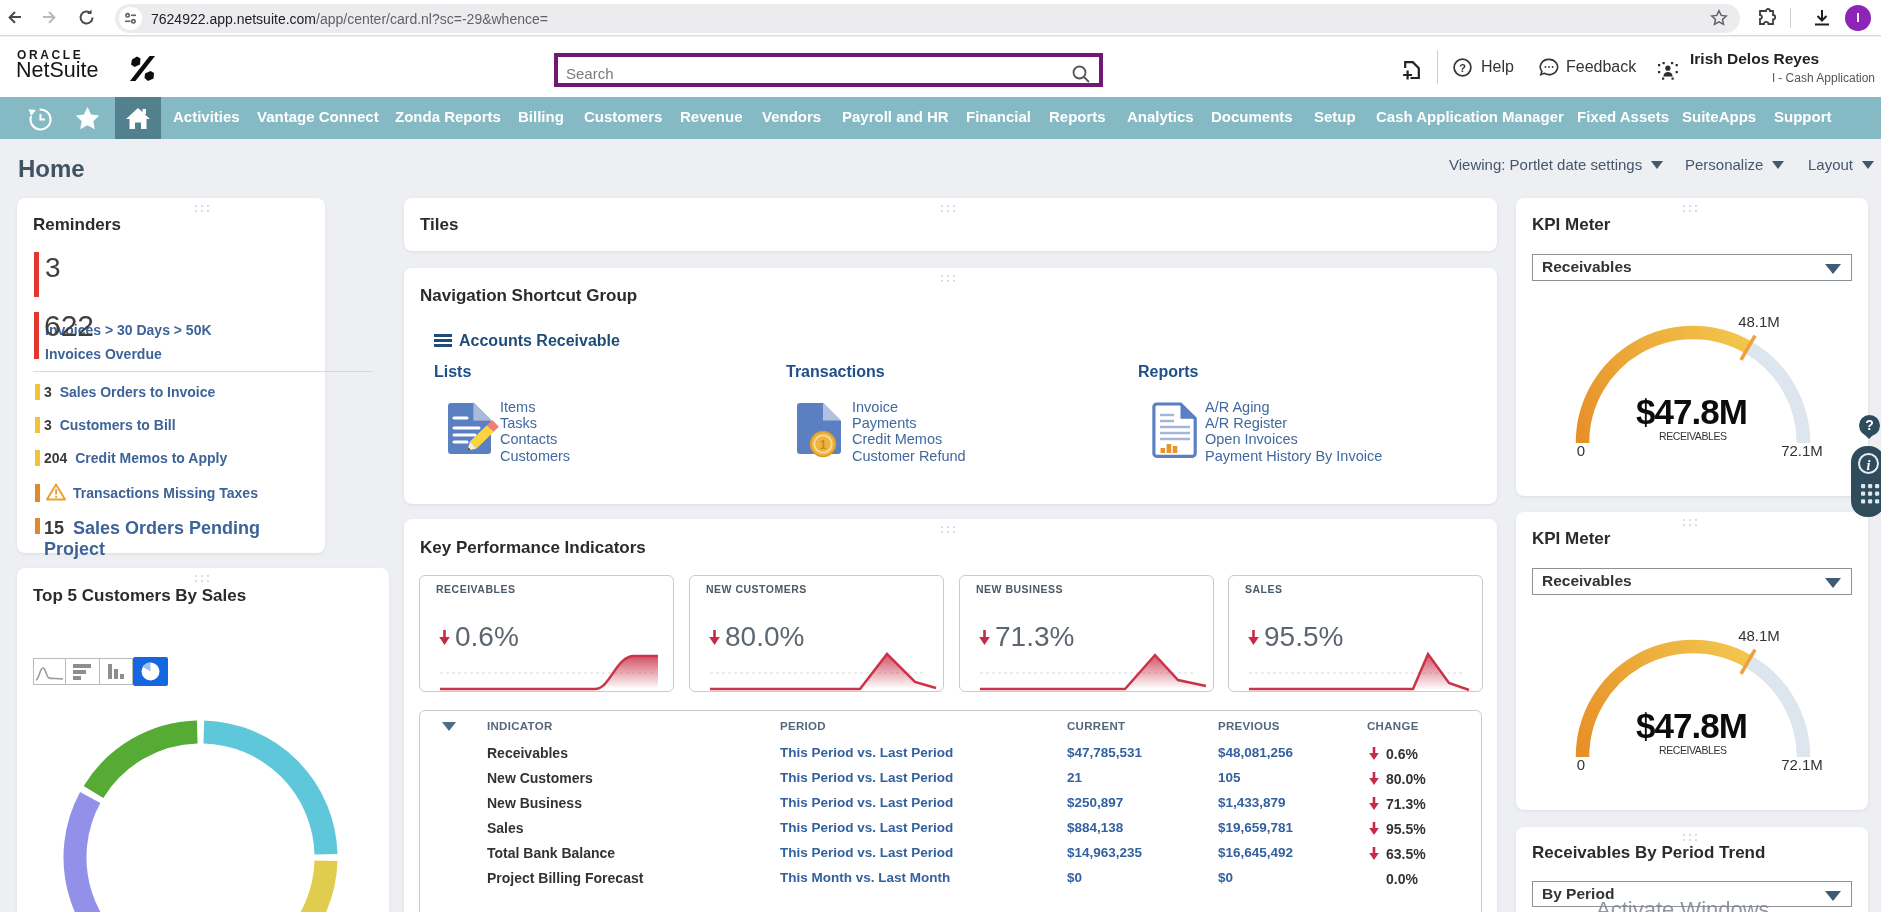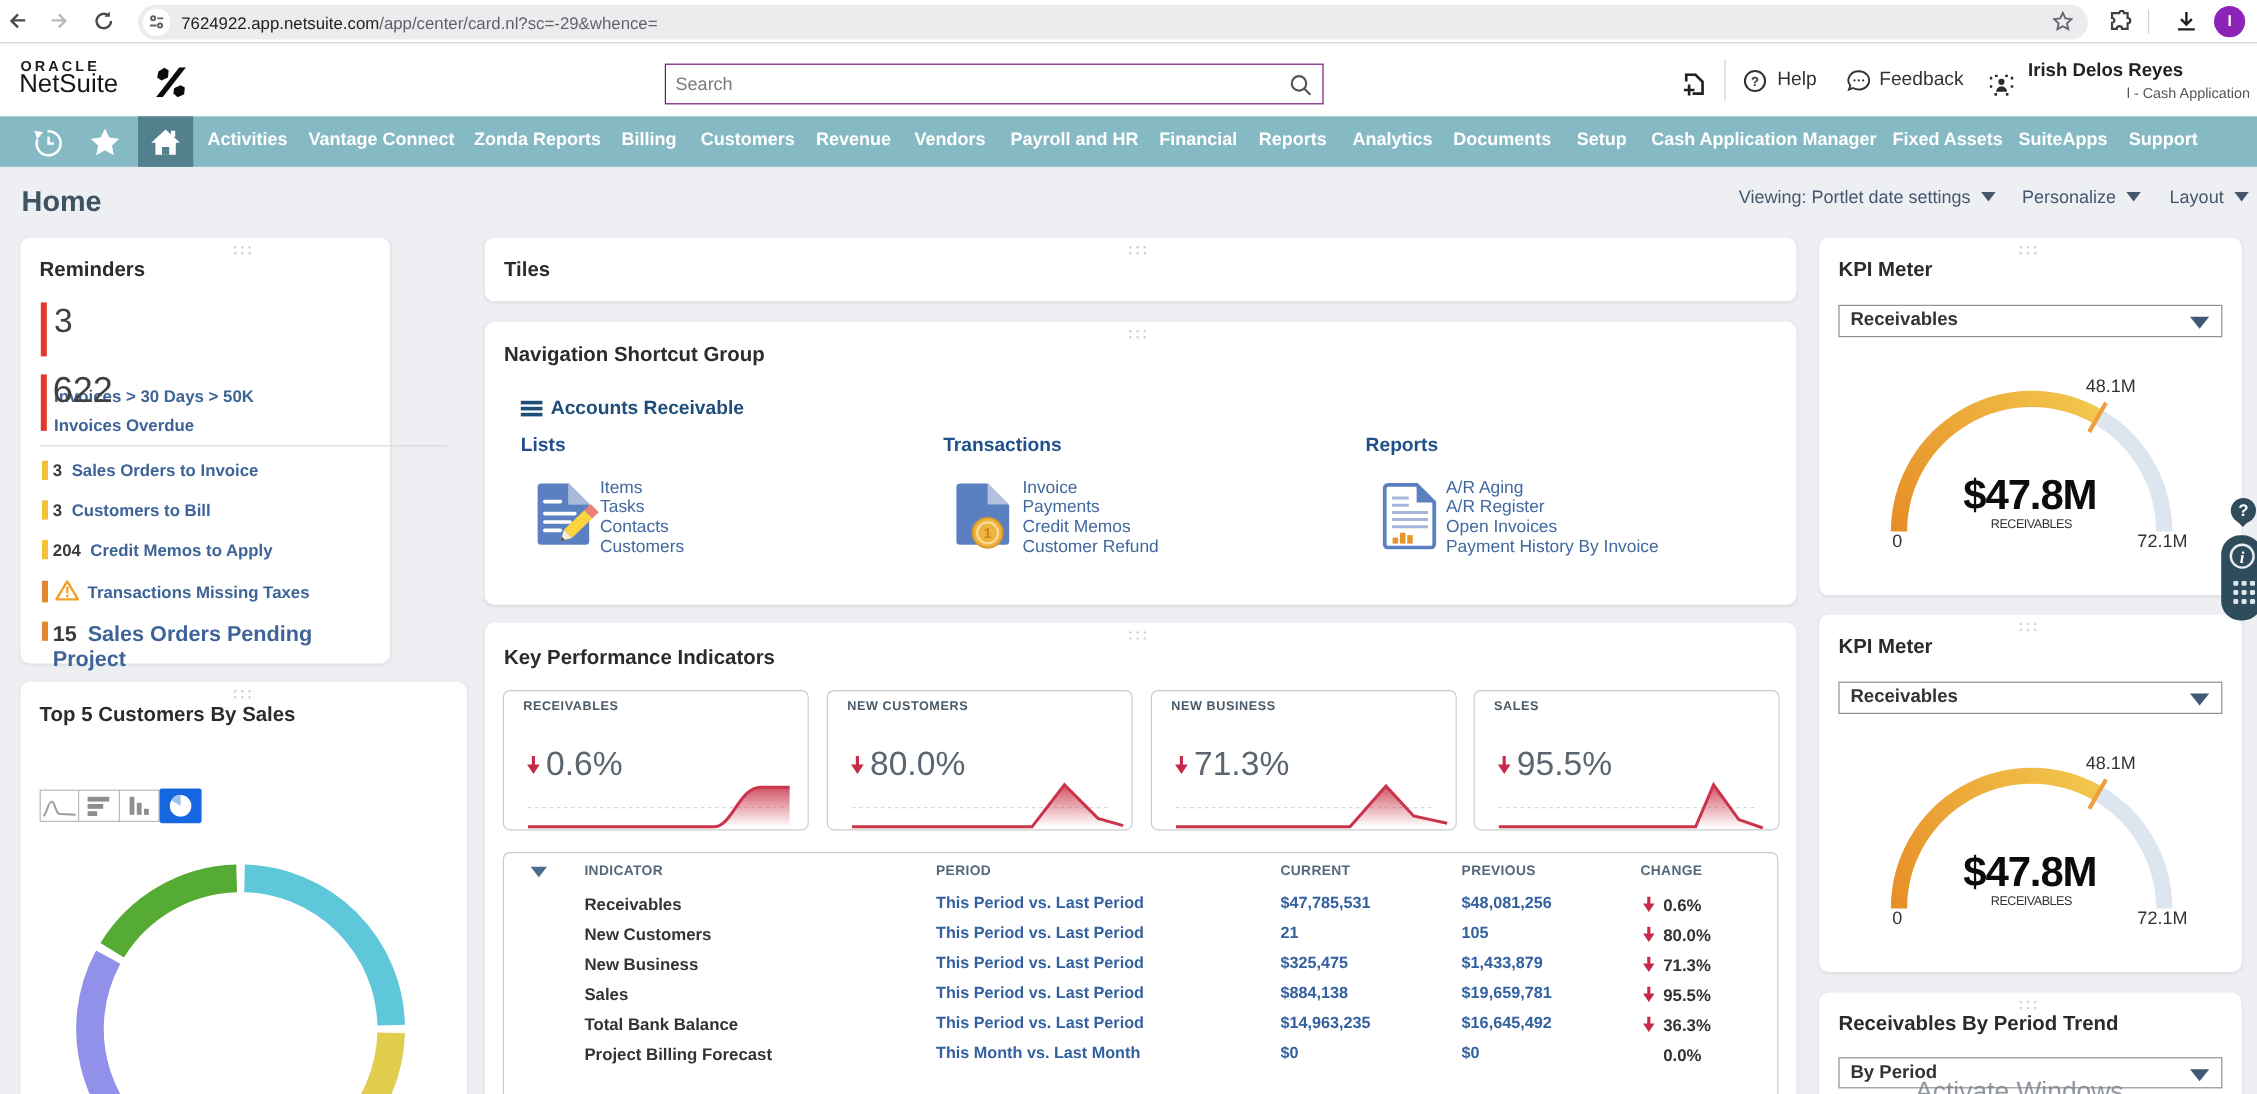--- a/index.html
+++ b/index.html
@@ -8,21 +8,21 @@
 
 #chrome { position:absolute; left:0; top:0; width:1881px; height:36px; background:#ffffff; border-bottom:1px solid #d8dade; }
 #urlpill { position:absolute; left:115px; top:4px; width:1625px; height:29px; background:#ececee; border-radius:15px; }
 #siteinfo { position:absolute; left:4px; top:3px; width:23px; height:23px; background:#fff; border-radius:50%; }
 #urltext { position:absolute; left:36px; top:7px; font-size:14px; color:#202124; white-space:nowrap; }
 #urltext span { color:#5f6368; }
 
 #nsheader { position:absolute; left:0; top:37px; width:1881px; height:60px; background:#ffffff; }
 #oracle { position:absolute; left:17px; top:11px; font-size:12px; letter-spacing:2.6px; color:#1a1a1a; font-weight:bold; }
 #netsuite { position:absolute; left:16px; top:21px; font-size:21.5px; color:#161616; }
-#searchbox { position:absolute; left:554px; top:16px; width:549px; height:34px; border:1px solid #701a75; background:#fff; }
+#searchbox { position:absolute; left:554px; top:16px; width:549px; height:34px; border:4px solid #701a75; background:#fff; }
 #searchbox .ph { position:absolute; left:8px; top:8px; color:#7b7b7b; font-size:15px; }
 .hdrit { position:absolute; top:0; height:60px; display:flex; align-items:center; color:#333; font-size:16px; }
 
 #navbar { position:absolute; left:0; top:97px; width:1881px; height:42px; background:#85b9c4; }
 #homebox { position:absolute; left:115px; top:0; width:46px; height:42px; background:#53808d; }
 #navbar .lbl { position:absolute; top:11px; color:#ffffff; font-weight:bold; font-size:15px; white-space:nowrap; }
 
 #hometitle { position:absolute; left:18px; top:155px; font-size:24px; font-weight:bold; color:#3e5463; }
 .viewctl { position:absolute; top:156px; font-size:15px; color:#44576d; }
 .caret { display:inline-block; width:0; height:0; border-left:6px solid transparent; border-right:6px solid transparent; border-top:8px solid #44576d; vertical-align:middle; margin-left:9px; margin-top:-2px;}
@@ -436,21 +436,21 @@
         <div class="cu">21</div>
         <div class="pr">105</div>
         <svg class="ar" style="position:absolute" width="10" height="13" viewBox="0 0 10 13">
           <path d="M3.7 0 h2.6 v6 h3.5 L5 13 L0.2 6 h3.5z" fill="#c72a48"></path>
         </svg>
         <div class="ch">80.0%</div>
       </div>
     <div class="krow" style="top:84px">
         <div class="n">New Business</div>
         <div class="p">This Period vs. Last Period</div>
-        <div class="cu">$325,475</div>
+        <div class="cu">$250,897</div>
         <div class="pr">$1,433,879</div>
         <svg class="ar" style="position:absolute" width="10" height="13" viewBox="0 0 10 13">
           <path d="M3.7 0 h2.6 v6 h3.5 L5 13 L0.2 6 h3.5z" fill="#c72a48"></path>
         </svg>
         <div class="ch">71.3%</div>
       </div>
     <div class="krow" style="top:109px">
         <div class="n">Sales</div>
         <div class="p">This Period vs. Last Period</div>
         <div class="cu">$884,138</div>
@@ -461,21 +461,21 @@
         <div class="ch">95.5%</div>
       </div>
     <div class="krow" style="top:134px">
         <div class="n">Total Bank Balance</div>
         <div class="p">This Period vs. Last Period</div>
         <div class="cu">$14,963,235</div>
         <div class="pr">$16,645,492</div>
         <svg class="ar" style="position:absolute" width="10" height="13" viewBox="0 0 10 13">
           <path d="M3.7 0 h2.6 v6 h3.5 L5 13 L0.2 6 h3.5z" fill="#c72a48"></path>
         </svg>
-        <div class="ch">36.3%</div>
+        <div class="ch">63.5%</div>
       </div>
     <div class="krow" style="top:159px">
         <div class="n">Project Billing Forecast</div>
         <div class="p">This Month vs. Last Month</div>
         <div class="cu">$0</div>
         <div class="pr">$0</div>
         <div class="ch">0.0%</div>
       </div>
   </div>
 </div>

